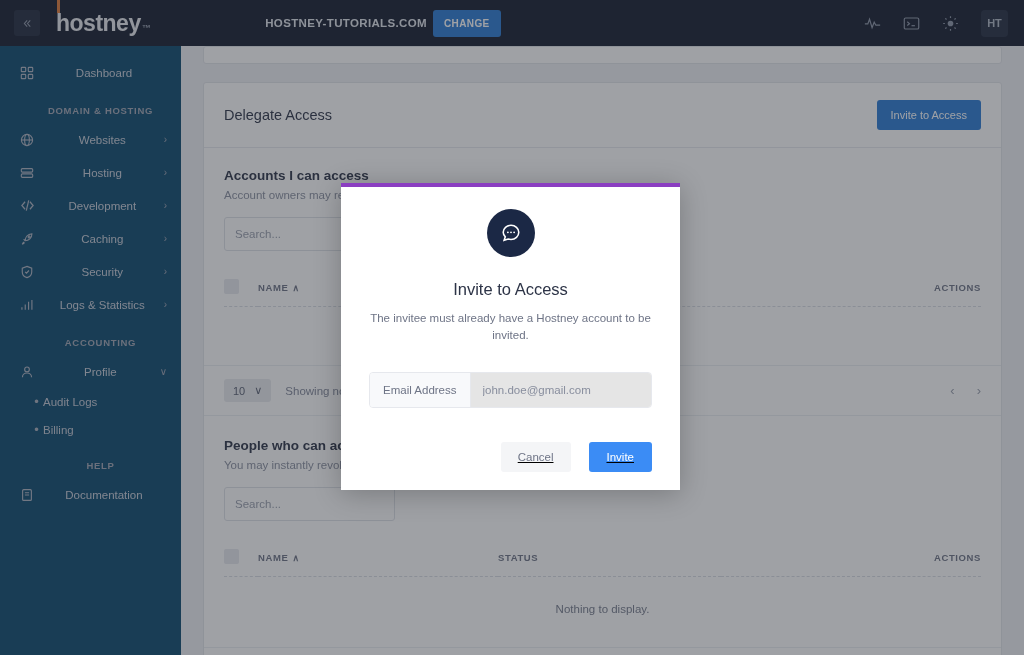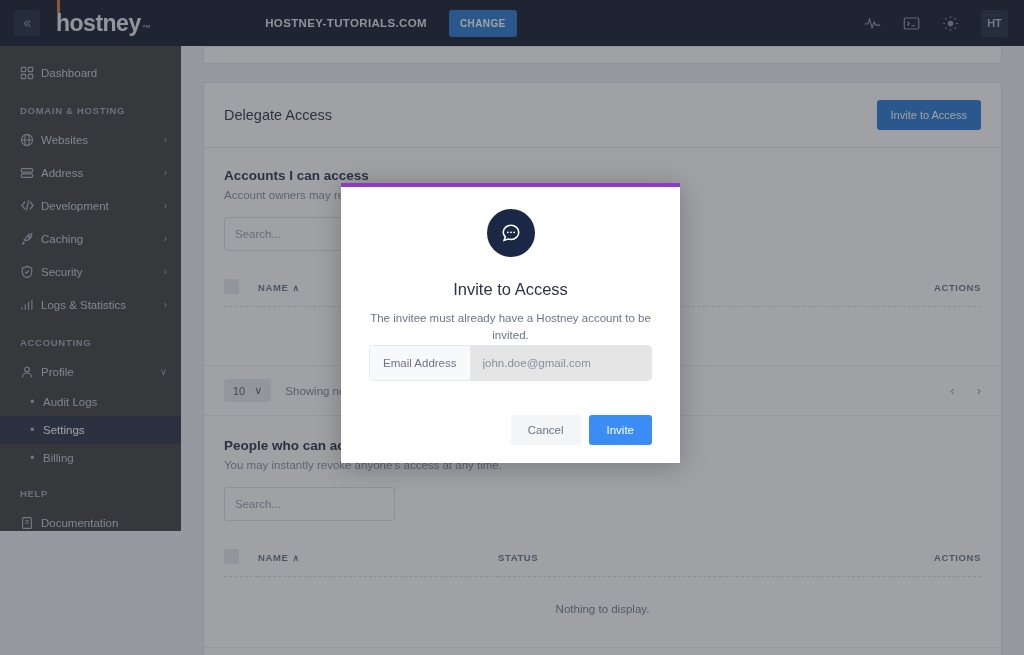--- a/index.html
+++ b/index.html
@@ -26,35 +26,35 @@
     letter-spacing: -0.5px; position: relative; display: flex; align-items: baseline;
   }
   .logo .accent-bar {
     position: absolute; left: 1px; top: -14px; width: 2.5px; height: 17px; background: #e07b39;
   }
   .logo .tm { font-size: 9px; color: #9aa2b1; margin-left: 1px; vertical-align: super; }
   .site-name {
     margin-left: 115px; font-size: 11.5px; font-weight: bold; color: #dfe3ea; letter-spacing: 0.35px;
   }
   .change-btn {
-    margin-left: 22px; background: #2b7bd4; color: #fff; font-size: 10px; font-weight: bold;
+    margin-left: 6px; background: #2b7bd4; color: #fff; font-size: 10px; font-weight: bold;
     letter-spacing: 0.4px; padding: 8px 11px; border-radius: 3px; border: 0; cursor: pointer;
   }
   .top-right { margin-left: auto; display: flex; align-items: center; gap: 22px; padding-right: 16px; }
   .top-icon { color: #8d96a8; display: flex; align-items: center; cursor: pointer; }
   .avatar {
     width: 27px; height: 27px; background: #242d41; border-radius: 4px; color: #aeb6c4;
     font-size: 11px; font-weight: bold; display: flex; align-items: center; justify-content: center;
     cursor: pointer;
   }
 
   
   .sidebar {
-    position: absolute; top: 46px; left: 0; width: 181px; height: 485px;
-    background: #404040; color: #c3c8d4; overflow: hidden; z-index: 20;
+    position: absolute; top: 46px; left: 0; width: 181px; height: 609px;
+    background: #0c4a6e; color: #c3c8d4; overflow: hidden; z-index: 20; text-align: center;
   }
   .nav-item {
     display: flex; align-items: center; height: 33px; padding: 0 14px 0 20px;
     font-size: 11.5px; color: #c9ced9; cursor: pointer;
   }
   .nav-item .ico { width: 21px; display: flex; align-items: center; color: #aeb4c2; }
   .nav-item .lbl { flex: 1; }
   .nav-item .chev { color: #9aa1b0; font-size: 10px; }
   .section-label {
     font-size: 9.5px; font-weight: bold; letter-spacing: 0.7px; color: #a0a6b4;
@@ -128,33 +128,33 @@
     width: 48px; height: 48px; border-radius: 50%; background: #1b2845; margin: 0 auto;
     display: flex; align-items: center; justify-content: center;
   }
   .modal-title {
     text-align: center; font-size: 16.5px; color: #2d3447; margin-top: 23px;
   }
   .modal-desc {
     text-align: center; font-size: 11.5px; color: #6e7486; margin-top: 11px; line-height: 1.5;
   }
   .field-row {
-    display: flex; border: 1px solid #e6e8ed; border-radius: 4px; overflow: hidden;
+    display: flex; margin-top: 27px; border: 1px solid #e6e8ed; border-radius: 4px; overflow: hidden;
   }
   .field-label {
     background: #f8f9fb; padding: 11px 13px; font-size: 11.5px; color: #6e7486;
     border-right: 1px solid #e6e8ed; white-space: nowrap;
   }
   .field-input {
     flex: 1; border: 0; outline: none; padding: 11px 12px; font-size: 11.5px;
     color: #6e7486; background: #e5e5e5; font-family: "Liberation Sans", sans-serif;
   }
   .field-input::placeholder { color: #888e9e; }
   .modal-actions {
-    display: flex; justify-content: flex-end; gap: 8px; margin-top: 34px;
+    display: flex; justify-content: flex-end; gap: 18px; margin-top: 34px; text-decoration: underline;
   }
   .btn-cancel {
     background: #f4f5f7; color: #6e7486; border: 0; border-radius: 3px;
     font-size: 11.5px; padding: 9px 17px; cursor: pointer; font-family: "Liberation Sans", sans-serif;
   }
   .btn-invite {
     background: #3b8cf5; color: #fff; border: 0; border-radius: 3px;
     font-size: 11.5px; padding: 9px 18px; cursor: pointer; font-family: "Liberation Sans", sans-serif;
   }
 </style>
@@ -230,21 +230,21 @@
       <span class="chev">›</span>
     </div>
 
     <div class="nav-item">
       <span class="ico">
         <svg width="14" height="14" viewBox="0 0 16 16" fill="none" stroke="currentColor" stroke-width="1.3">
           <rect x="1.5" y="3" width="13" height="4" rx="1.2"></rect>
             <rect x="1.5" y="9" width="13" height="4" rx="1.2"></rect>
         </svg>
       </span>
-      <span class="lbl">Address</span>
+      <span class="lbl">Hosting</span>
       <span class="chev">›</span>
     </div>
 
     <div class="nav-item">
       <span class="ico">
         <svg width="15" height="15" viewBox="0 0 16 16" fill="none" stroke="currentColor" stroke-width="1.3">
           <path d="M5.4 4 L2 8 L5.4 12"></path>
             <path d="M10.6 4 L14 8 L10.6 12"></path>
             <path d="M9.3 2.6 L6.7 13.4"></path>
         </svg>
@@ -299,24 +299,20 @@
             <path d="M2.8 14 C2.8 10.9 5.1 9.2 8 9.2 C10.9 9.2 13.2 10.9 13.2 14"></path>
         </svg>
       </span>
       <span class="lbl">Profile</span>
       <span class="chev">∨</span>
     </div>
 
     <div class="sub-item">
       <span class="dot">•</span>
       <span>Audit Logs</span>
-    </div>
-    <div class="sub-item active">
-      <span class="dot">•</span>
-      <span>Settings</span>
     </div>
     <div class="sub-item">
       <span class="dot">•</span>
       <span>Billing</span>
     </div>
 
     <div class="section-label">HELP</div>
 
     <div class="nav-item">
       <span class="ico">

